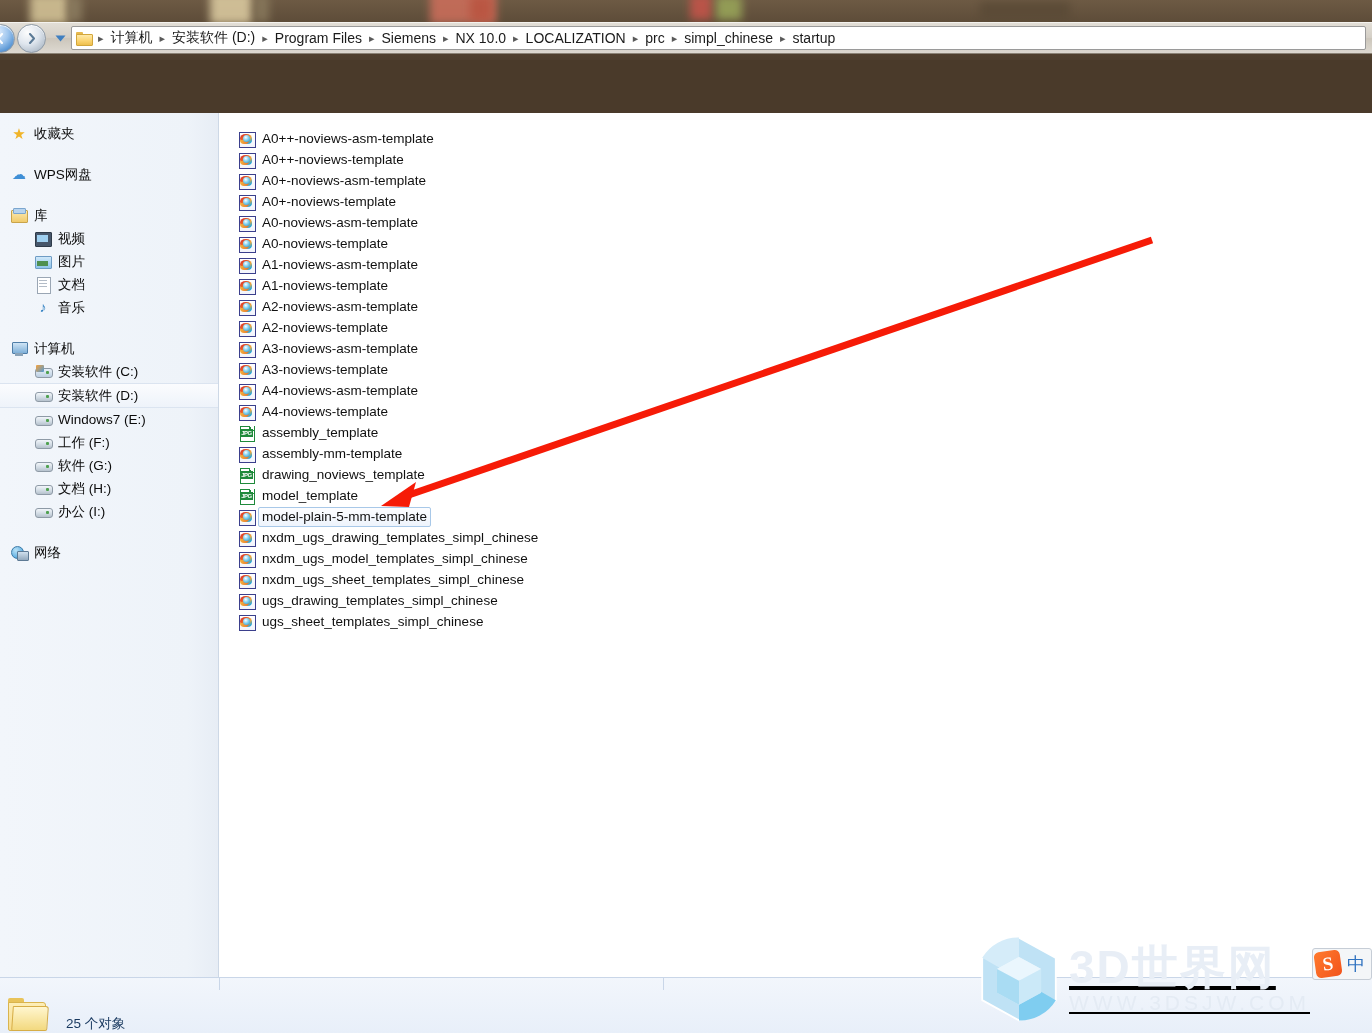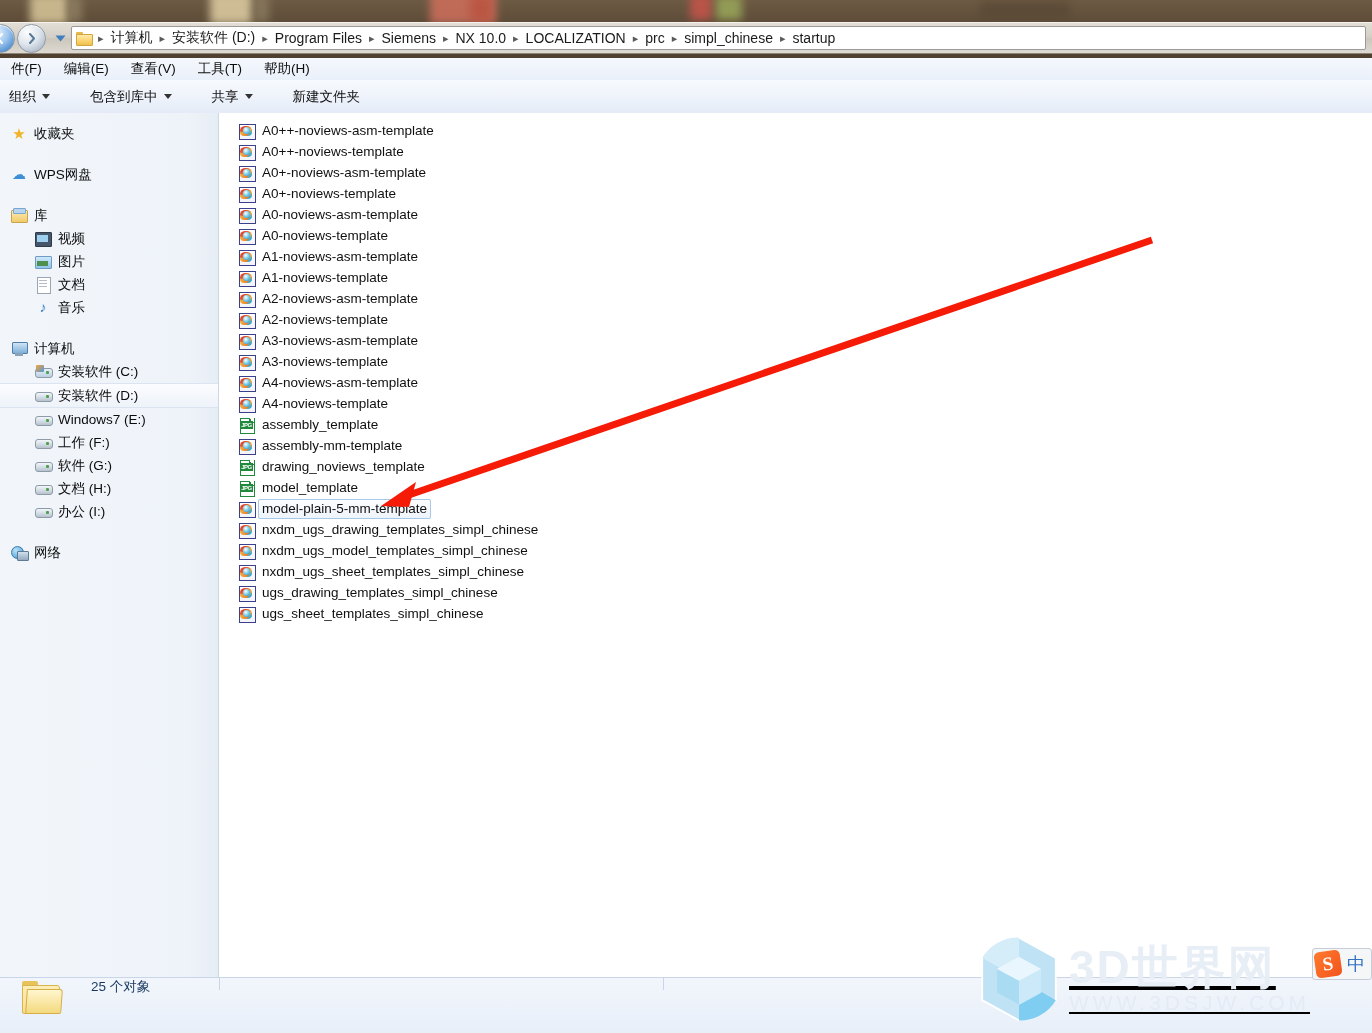--- a/index.html
+++ b/index.html
@@ -173,21 +173,21 @@
 
   .ic-net .g { position:absolute; left:1px; top:2px; width:11px; height:11px;
     background: radial-gradient(circle at 35% 30%, #b9e2f7 0%, #6cb6e4 60%, #3d86bb 100%);
     border-radius:50%; border:1px solid #3b7ba8;}
   .ic-net .s { position:absolute; left:7px; top:7px; width:10px; height:8px;
     background: linear-gradient(to bottom,#cfe0ee,#93a9bd); border:1px solid #5d7competitive; border:1px solid #5d7a94; border-radius:1px;}
 
   
   #filelist {
     position: absolute; left: 220px; top: 0; right: 0; height: 730px;
-    background: #fff; overflow: hidden; padding-top: 7px;
+    background: #fff; overflow: hidden; padding-top: 15px;
     box-sizing: border-box;
   }
   .file-row {
     height: 21px; display: flex; align-items: center;
     padding-left: 19px; cursor: default; white-space: nowrap;
   }
   .file-name {
     font-size: 13.5px; color: #101010; padding: 1px 3px;
     border: 1px solid transparent; line-height: 16px;
   }
@@ -236,21 +236,21 @@
     text-align: center; letter-spacing: -0.5px;
     font-family: "Liberation Sans", sans-serif; font-weight: bold;
   }
 
   
   #statusbar {
     position: absolute; left: 0; bottom: 0; width: 1372px; height: 55px;
     background: linear-gradient(to bottom,#f2f6fc 0%, #e8eff9 100%);
     border-top: 1px solid #c9d6e8;
   }
-  #status-inner { display:flex; align-items:flex-start; height: 55px; padding-left: 20px; gap: 11px; }
+  #status-inner { display:flex; align-items:flex-end; height: 55px; padding-left: 6px; }
   .sb-folder { width: 42px; height: 38px; position: relative; margin-right: 18px; }
   .sb-folder .tab { position:absolute; left:2px; top:3px; width:16px; height:5px;
     background:#e8c35a; border-radius:2px 2px 0 0;}
   .sb-folder .bk { position:absolute; left:2px; top:7px; width:36px; height:27px;
     background: linear-gradient(to bottom,#fdeeb8 0%,#f7dd8e 100%);
     border:1px solid #d9b44e; border-radius:1px 3px 2px 2px;}
   .sb-folder .fr { position:absolute; left:6px; top:11px; width:34px; height:23px;
     background: linear-gradient(to bottom,#fff6cf 0%,#f3d97f 100%);
     border:1px solid #d6ad46; border-radius:1px 3px 2px 2px;
     transform: skewX(-4deg);}
@@ -354,45 +354,21 @@
       <span class="crumb">LOCALIZATION</span>
       <span class="crumb-sep">▸</span>
       <span class="crumb">prc</span>
       <span class="crumb-sep">▸</span>
       <span class="crumb">simpl_chinese</span>
       <span class="crumb-sep">▸</span>
       <span class="crumb">startup</span>
     </div>
   </div>
 
-  <div id="menubar">
-    <div class="menu-item">件(F)</div>
-    <div class="menu-item">编辑(E)</div>
-    <div class="menu-item">查看(V)</div>
-    <div class="menu-item">工具(T)</div>
-    <div class="menu-item">帮助(H)</div>
-  </div>
-
-  <div id="toolbar">
-    <div class="tb-item">
-      <span>组织</span>
-      <span class="caret"></span>
-    </div>
-    <div class="tb-item" style="margin-left:22px;">
-      <span>包含到库中</span>
-      <span class="caret"></span>
-    </div>
-    <div class="tb-item" style="margin-left:22px;">
-      <span>共享</span>
-      <span class="caret"></span>
-    </div>
-    <div class="tb-item" style="margin-left:22px;">
-      <span>新建文件夹</span>
-    </div>
-  </div>
+
 
   <div id="body-area">
     <div id="sidebar">
         <div class="nav-group">
           <div class="nav-row">
             <span class="nav-ic ic-star">★</span>
             <span>收藏夹</span>
           </div>
         </div>
         <div class="nav-spacer"></div>

